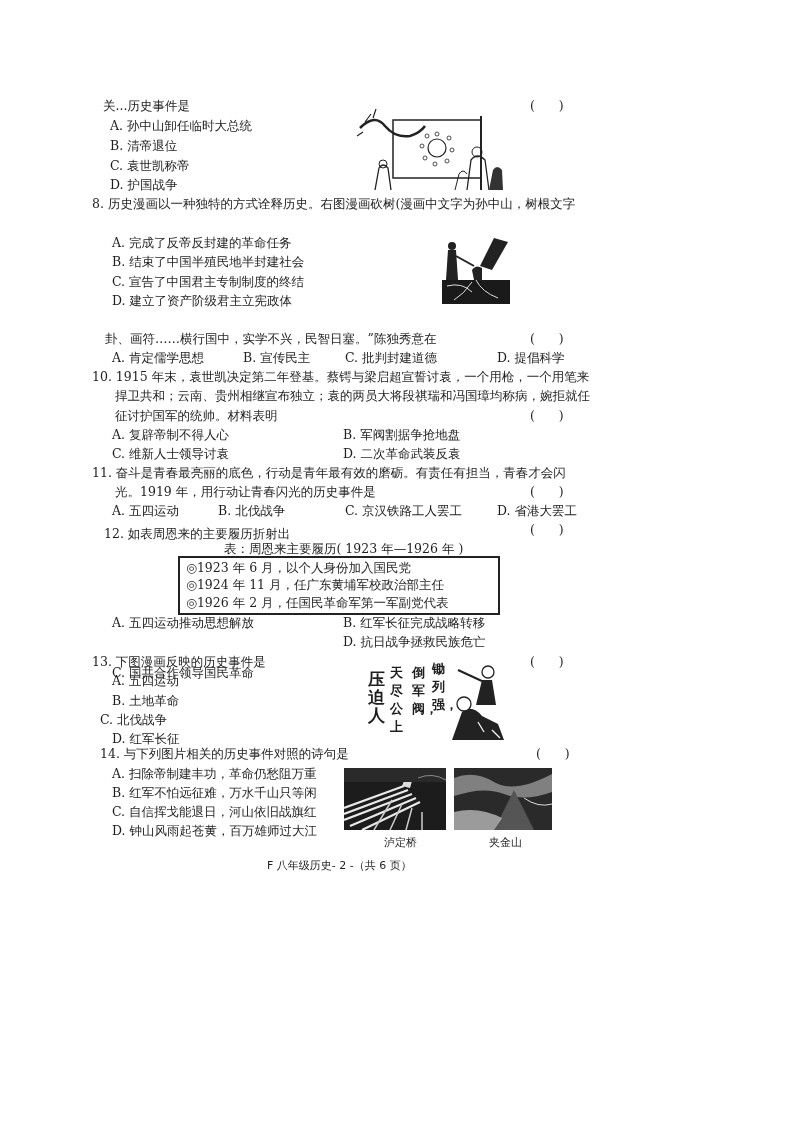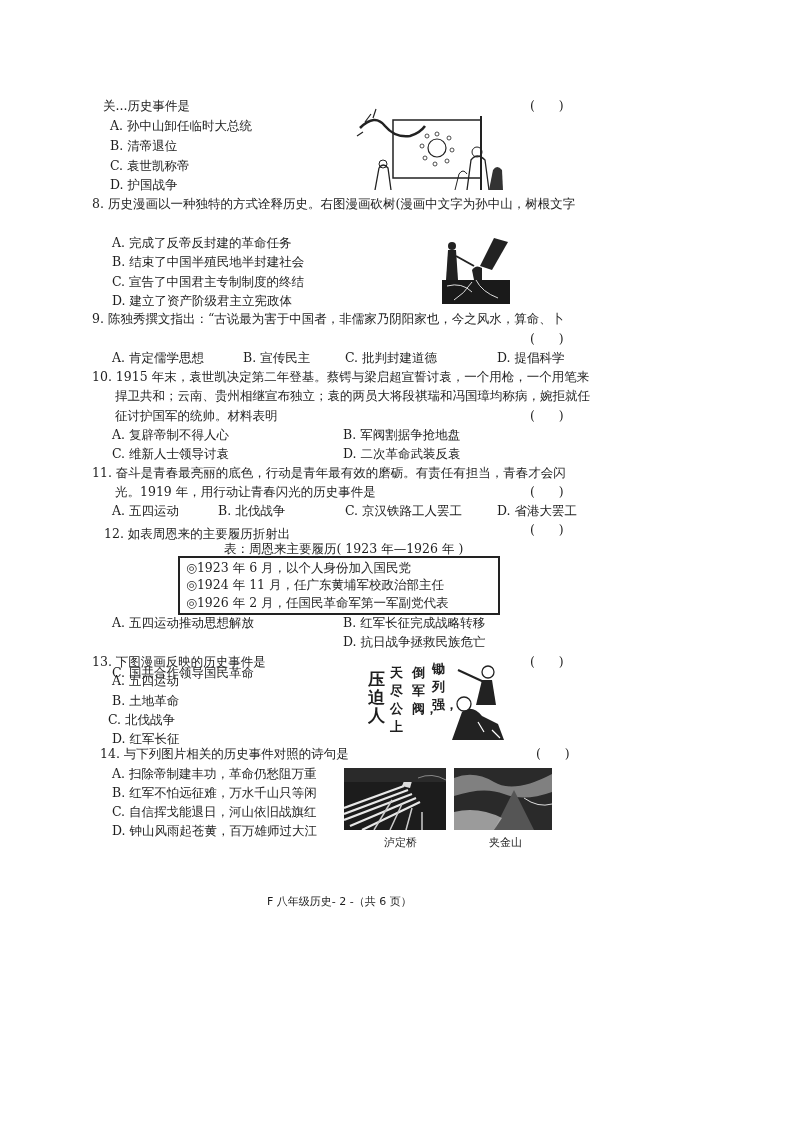--- a/index.html
+++ b/index.html
@@ -4,21 +4,21 @@
 <style>
   html, body { margin: 0; padding: 0; background: #ffffff; }
   body { width: 794px; height: 1124px; position: relative; overflow: hidden;
          font-family: "DejaVu Serif", "Liberation Serif", serif; color: #1e1e1e; font-size: 12.5px; }
   .page { position: absolute; left: 0; top: 0; width: 794px; height: 1124px; }
   .abs { position: absolute; white-space: nowrap; line-height: 1; }
   .paren { position: absolute; white-space: pre; line-height: 1; }
   .box { position: absolute; border: 2px solid #222; }
   .img { position: absolute; overflow: hidden; }
   .cap { position: absolute; font-size: 11px; white-space: nowrap; line-height: 1; }
-  .footer { position: absolute; font-size: 11px; white-space: nowrap; font-family: "DejaVu Sans", sans-serif; margin-top: 36px; }
+  .footer { position: absolute; font-size: 11px; white-space: nowrap; font-family: "DejaVu Sans", sans-serif; }
 </style>
 </head>
 <body>
 
 <div class="page">
 
   <div class="abs" style="left:103px;top:100px;">关...历史事件是</div>
   <div class="paren" style="left:530px;top:100px;">(      )</div>
   <div class="abs" style="left:110px;top:120px;">A. 孙中山卸任临时大总统</div>
   <div class="abs" style="left:110px;top:140px;">B. 清帝退位</div>
@@ -60,21 +60,21 @@
       <rect x="0" y="44" width="68" height="24" fill="#1a1a1a"></rect>
       <path d="M5 50 Q20 46 30 56 M34 44 Q40 56 56 62 M30 46 Q22 58 12 64" stroke="#ddd" stroke-width="1" fill="none"></path>
       <path d="M32 44 L30 34 Q34 28 40 32 L40 44 Z" fill="#222"></path>
       <path d="M38 30 L52 2 L66 6 L50 34 Z" fill="#222"></path>
       <circle cx="10" cy="10" r="4" fill="#222"></circle>
       <path d="M6 14 L4 44 L16 44 L14 14 Z" fill="#222"></path>
       <line x1="14" y1="20" x2="32" y2="30" stroke="#222" stroke-width="2"></line>
     </svg>
   </div>
 
-  <div class="abs" style="left:92px;top:313px;">9. 陈独秀撰文指出：“古说最为害于中国者，非儒家乃阴阳家也，今之风水，算命、卜</div>
+  <div class="abs" style="left:105px;top:333px;">卦、画符……横行国中，实学不兴，民智日塞。”陈独秀意在</div>
   <div class="paren" style="left:530px;top:333px;">(      )</div>
   <div class="abs" style="left:112px;top:352px;">A. 肯定儒学思想</div>
   <div class="abs" style="left:243px;top:352px;">B. 宣传民主</div>
   <div class="abs" style="left:345px;top:352px;">C. 批判封建道德</div>
   <div class="abs" style="left:497px;top:352px;">D. 提倡科学</div>
 
   <div class="abs" style="left:92px;top:371px;">10. 1915 年末，袁世凯决定第二年登基。蔡锷与梁启超宣誓讨袁，一个用枪，一个用笔来</div>
   <div class="abs" style="left:115px;top:390px;">捍卫共和；云南、贵州相继宣布独立；袁的两员大将段祺瑞和冯国璋均称病，婉拒就任</div>
   <div class="abs" style="left:115px;top:410px;">征讨护国军的统帅。材料表明</div>
   <div class="paren" style="left:530px;top:410px;">(      )</div>
@@ -100,21 +100,21 @@
   <div class="abs" style="left:186px;top:597px;">◎1926 年 2 月，任国民革命军第一军副党代表</div>
   <div class="abs" style="left:112px;top:617px;">A. 五四运动推动思想解放</div>
   <div class="abs" style="left:343px;top:617px;">B. 红军长征完成战略转移</div>
   <div class="abs" style="left:112px;top:667px;">C. 国共合作领导国民革命</div>
   <div class="abs" style="left:343px;top:636px;">D. 抗日战争拯救民族危亡</div>
 
   <div class="abs" style="left:92px;top:656px;">13. 下图漫画反映的历史事件是</div>
   <div class="paren" style="left:530px;top:656px;">(      )</div>
   <div class="abs" style="left:112px;top:675px;">A. 五四运动</div>
   <div class="abs" style="left:112px;top:695px;">B. 土地革命</div>
-  <div class="abs" style="left:108px;top:714px;">C. 北伐战争</div>
+  <div class="abs" style="left:100px;top:714px;">C. 北伐战争</div>
   <div class="abs" style="left:112px;top:733px;">D. 红军长征</div>
   <div class="img" style="left:368px;top:660px;width:145px;height:85px;">
     <div style="position:absolute;left:0;top:10px;width:16px;font-size:17px;font-weight:bold;line-height:18px;white-space:normal;font-family:'DejaVu Sans',sans-serif;">压迫人</div>
     <div style="position:absolute;left:22px;top:4px;width:16px;font-size:13px;font-weight:bold;line-height:18px;white-space:normal;font-family:'DejaVu Sans',sans-serif;">天尽公上</div>
     <div style="position:absolute;left:44px;top:4px;width:16px;font-size:13px;font-weight:bold;line-height:18px;white-space:normal;font-family:'DejaVu Sans',sans-serif;">倒军阀，</div>
     <div style="position:absolute;left:64px;top:0px;width:16px;font-size:13px;font-weight:bold;line-height:18px;white-space:normal;font-family:'DejaVu Sans',sans-serif;">锄列强，</div>
     <svg style="position:absolute;left:80px;top:0;" width="65" height="85" viewBox="0 0 65 85">
       <circle cx="40" cy="12" r="6" fill="none" stroke="#222" stroke-width="1.3"></circle>
       <path d="M34 20 L28 45 L48 45 L44 20 Z" fill="#222"></path>
       <line x1="10" y1="10" x2="36" y2="22" stroke="#222" stroke-width="2"></line>

